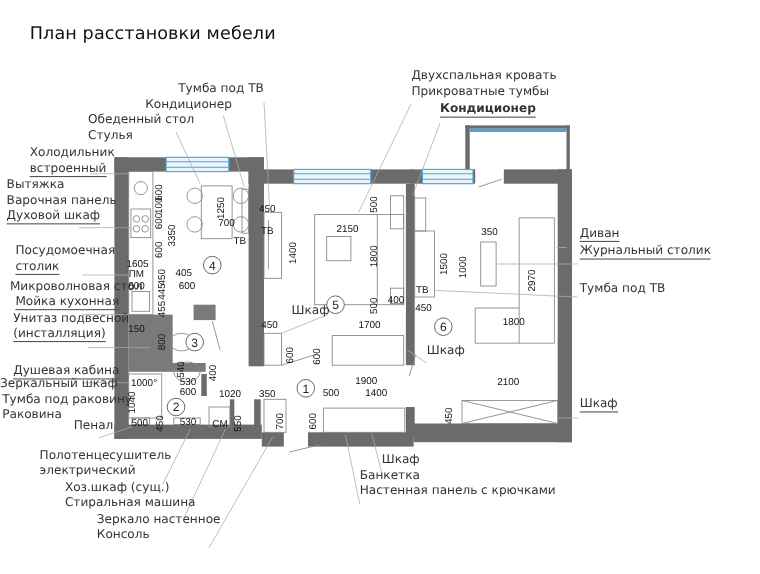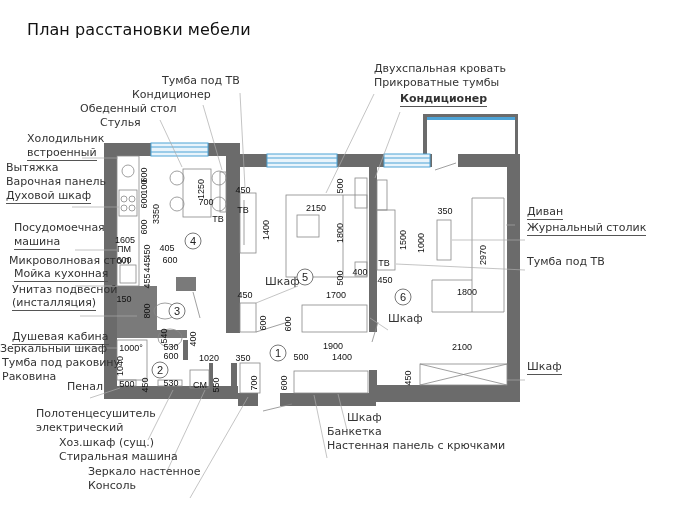--- a/index.html
+++ b/index.html
@@ -225,28 +225,28 @@
       <text class="room-num" x="305" y="281" text-anchor="middle">5</text>
       <circle cx="403" cy="297" r="8" fill="#fff" stroke="#555" stroke-width="0.8"></circle>
       <text class="room-num" x="403" y="301" text-anchor="middle">6</text>
     </g>
 </svg>
 
 <div id="labels">
     <div class="lbl" style="left: 162px; top: 75px;">Тумба под ТВ</div>
     <div class="lbl" style="left: 132px; top: 89px;">Кондиционер</div>
     <div class="lbl" style="left: 80px; top: 103px;">Обеденный стол</div>
-    <div class="lbl" style="left: 80px; top: 117px; margin-left: 20px;">Стулья</div>
+    <div class="lbl" style="left: 80px; top: 117px;">Стулья</div>
     <div class="lbl" style="left: 27px; top: 133px;">Холодильник</div>
     <div class="lbl ul" style="left: 27px; top: 147px;">встроенный</div>
     <div class="lbl" style="left: 6px; top: 162px;">Вытяжка</div>
     <div class="lbl" style="left: 6px; top: 176px;">Варочная панель</div>
     <div class="lbl ul" style="left: 6px; top: 190px;">Духовой шкаф</div>
     <div class="lbl" style="left: 14px; top: 222px;">Посудомоечная</div>
-    <div class="lbl ul" style="left: 14px; top: 236px;">машина</div>
+    <div class="lbl ul" style="left: 14px; top: 236px;">столик</div>
     <div class="lbl" style="left: 9px; top: 255px;">Микроволновая стол</div>
     <div class="lbl ul" style="left: 14px; top: 268px;">Мойка кухонная</div>
     <div class="lbl" style="left: 12px; top: 284px;">Унитаз подвесной</div>
     <div class="lbl ul" style="left: 12px; top: 297px;">(инсталляция)</div>
     <div class="lbl ul" style="left: 12px; top: 331px;">Душевая кабина</div>
     <div class="lbl" style="left: 0; top: 343px;">Зеркальный шкаф</div>
     <div class="lbl" style="left: 2px; top: 357px;">Тумба под раковину</div>
     <div class="lbl" style="left: 2px; top: 371px;">Раковина</div>
     <div class="lbl" style="left: 67px; top: 381px;">Пенал</div>
     <div class="lbl" style="left: 36px; top: 408px;">Полотенцесушитель</div>

